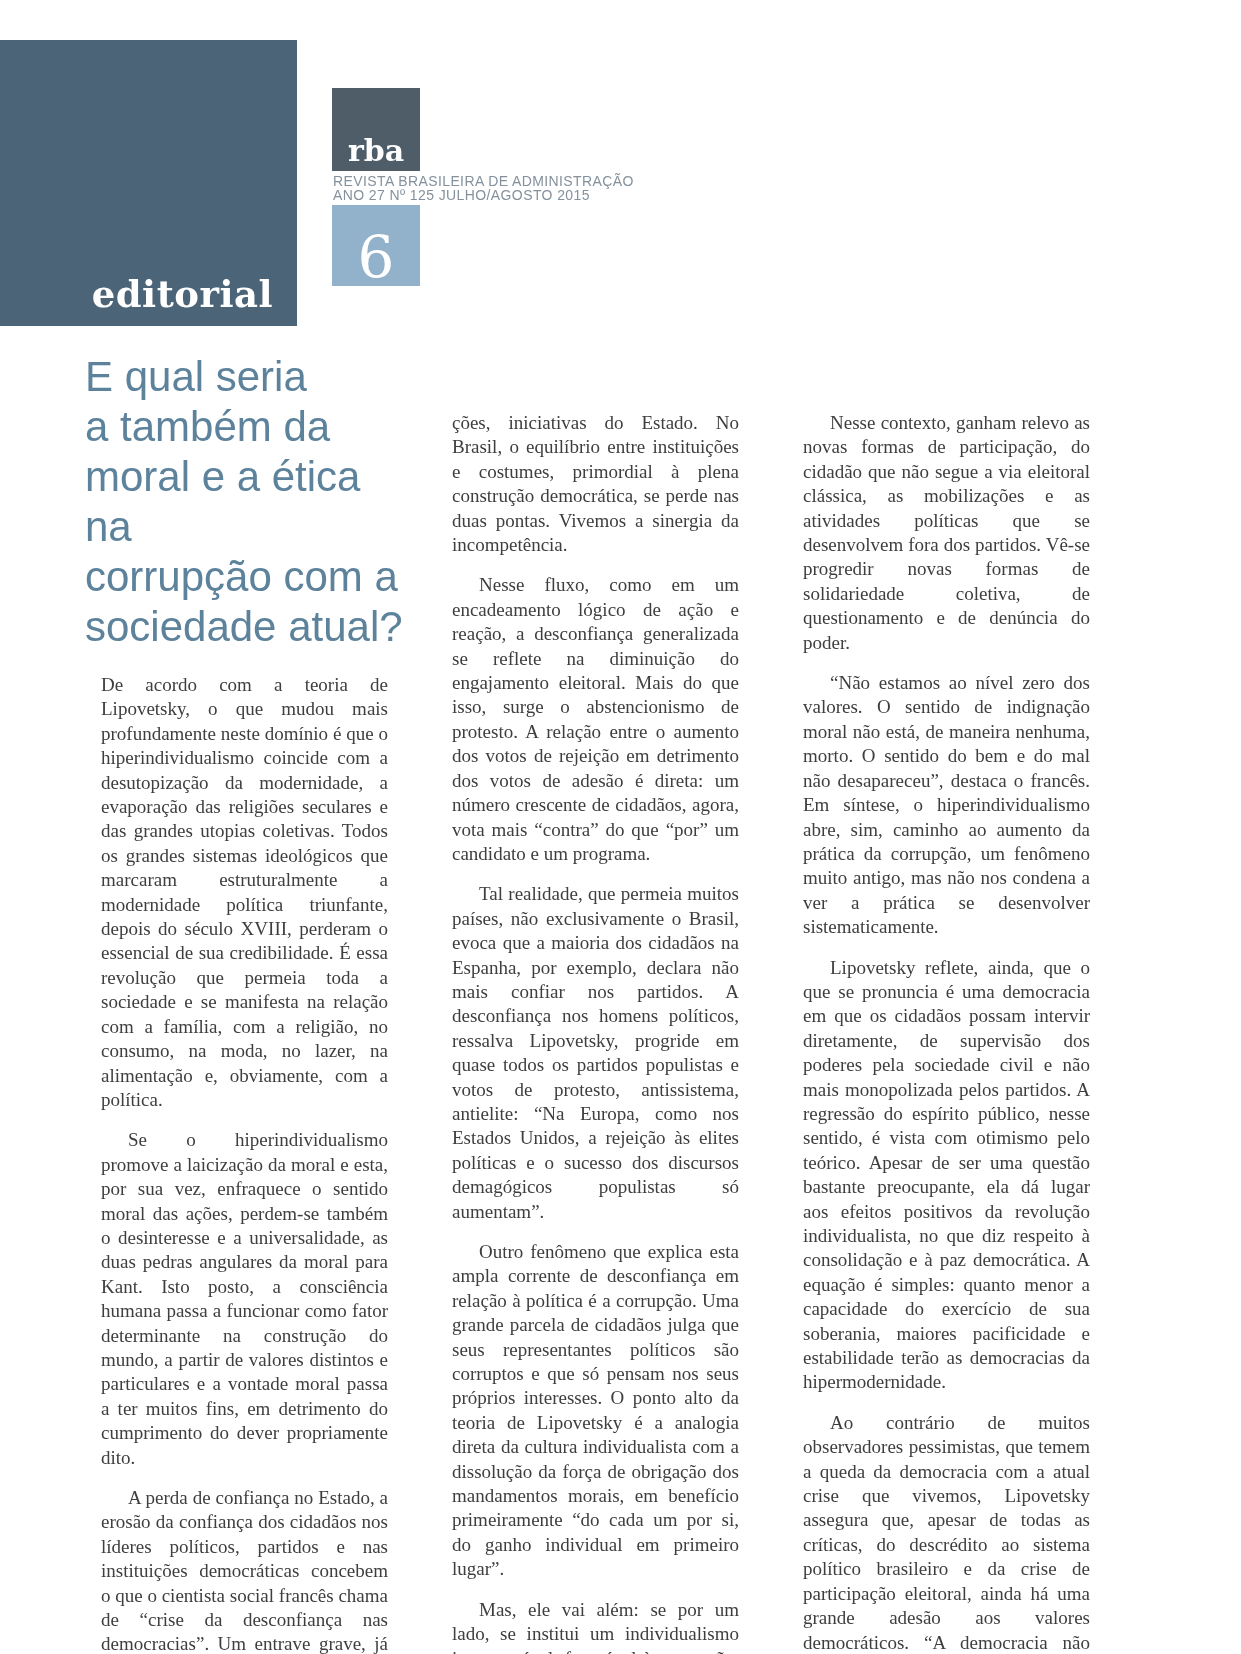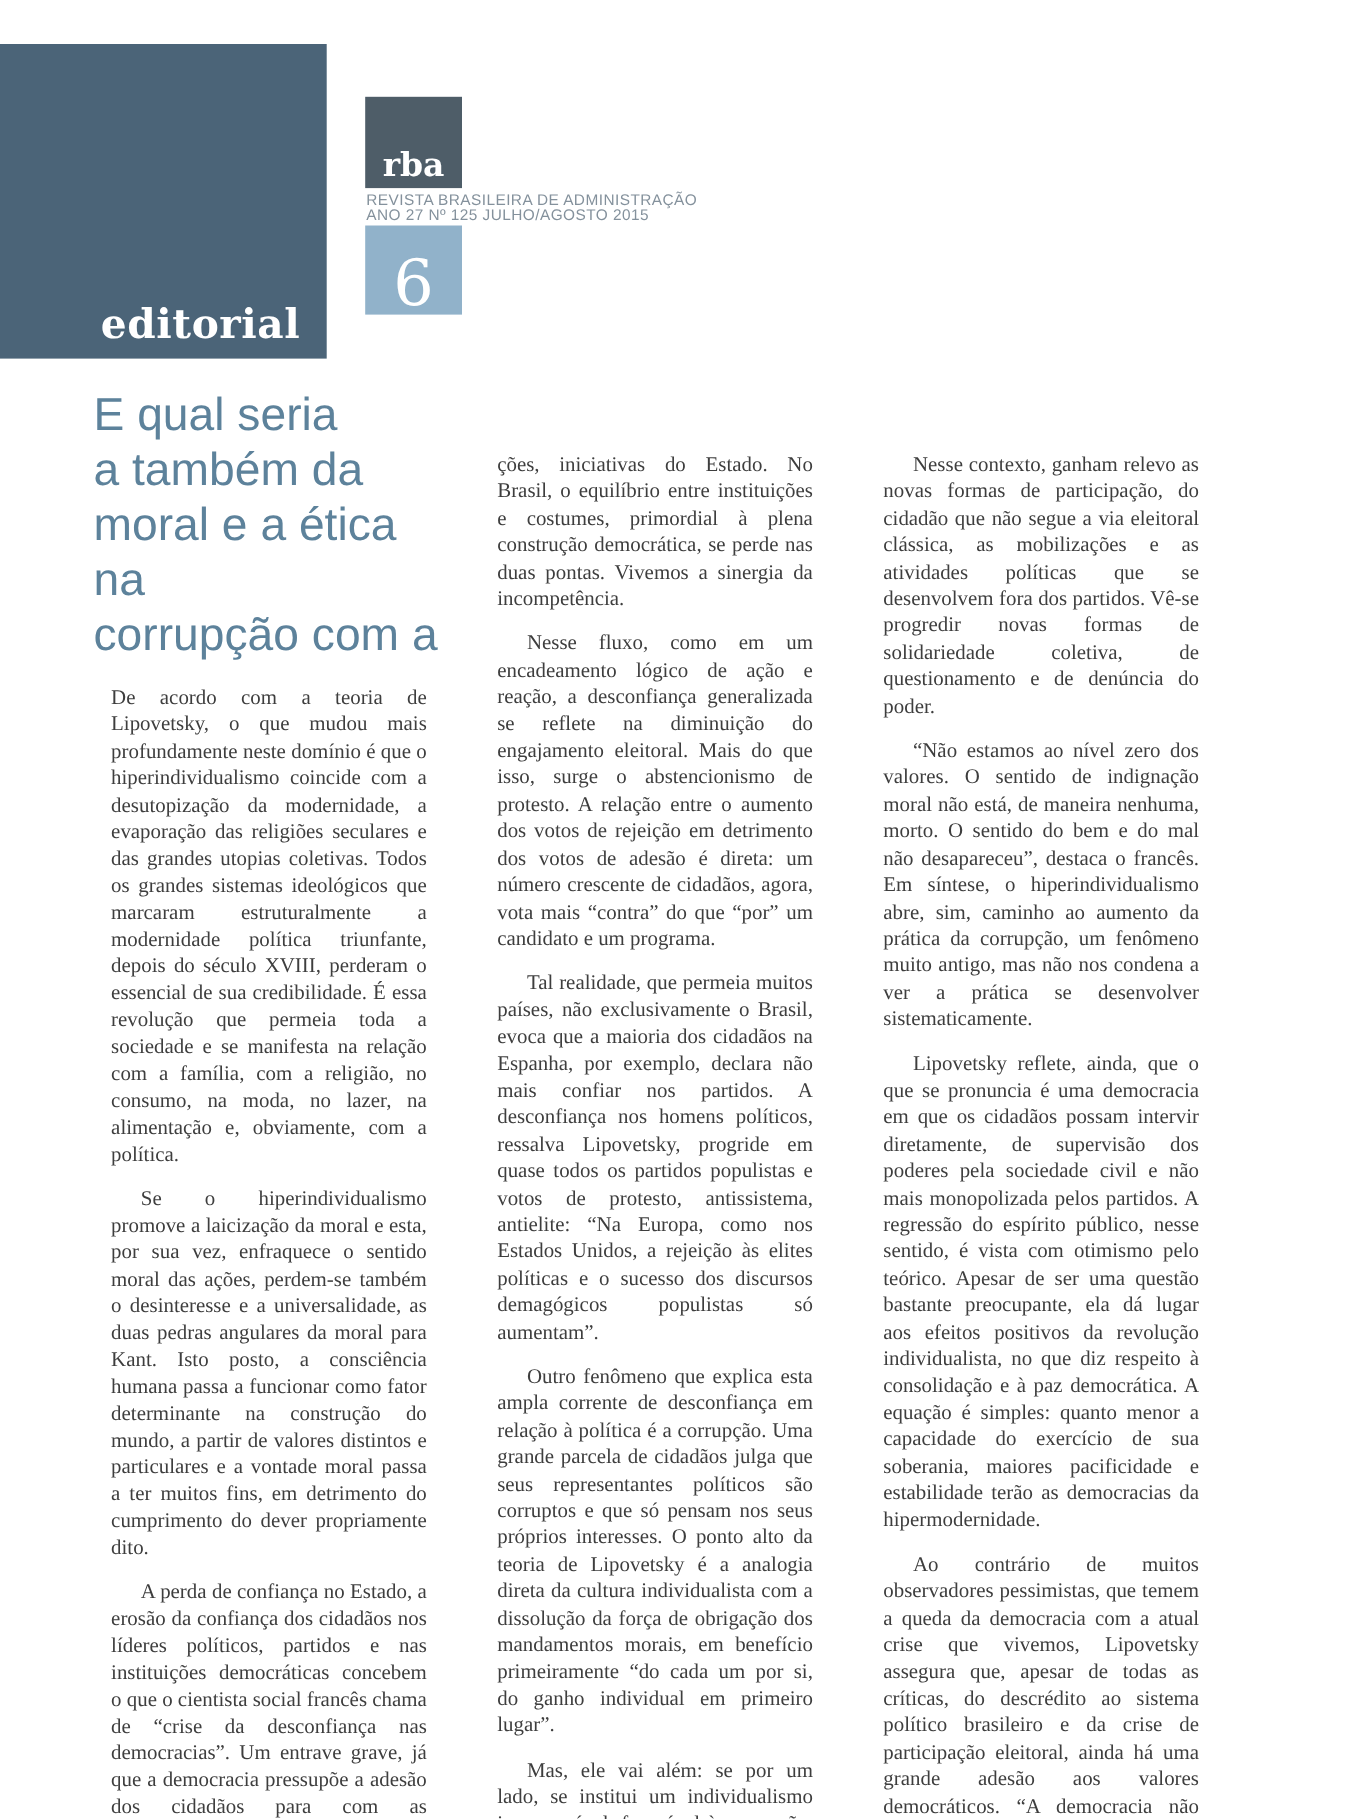--- a/index.html
+++ b/index.html
@@ -99,20 +99,21 @@
     <span>6</span>
   </div>
 
   <div class="content">
     <div class="col">
       <h1 class="title">
           <div>E qual seria</div>
           <div>a também da</div>
           <div>moral e a ética na</div>
           <div>corrupção com a</div>
+          <div>sociedade atual?</div>
         </h1>
     <p>De acordo com a teoria de Lipovetsky, o que mudou mais profundamente neste domínio é que o hiperindividualismo coincide com a desutopização da modernidade, a evaporação das religiões seculares e das grandes utopias coletivas. Todos os grandes sistemas ideológicos que marcaram estruturalmente a modernidade política triunfante, depois do século XVIII, perderam o essencial de sua credibilidade. É essa revolução que permeia toda a sociedade e se manifesta na relação com a família, com a religião, no consumo, na moda, no lazer, na alimentação e, obviamente, com a política.</p>
         <p class="indent">Se o hiperindividualismo promove a laicização da moral e esta, por sua vez, enfraquece o sentido moral das ações, perdem-se também o desinteresse e a universalidade, as duas pedras angulares da moral para Kant. Isto posto, a consciência humana passa a funcionar como fator determinante na construção do mundo, a partir de valores distintos e particulares e a vontade moral passa a ter muitos fins, em detrimento do cumprimento do dever propriamente dito.</p>
         <p class="indent">A perda de confiança no Estado, a erosão da confiança dos cidadãos nos líderes políticos, partidos e nas instituições democráticas concebem o que o cientista social francês chama de “crise da desconfiança nas democracias”. Um entrave grave, já que a democracia pressupõe a adesão dos cidadãos para com as instituições, elei-</p>
       </div>
     <div class="col offset">
         <p>ções, iniciativas do Estado. No Brasil, o equilíbrio entre instituições e costumes, primordial à plena construção democrática, se perde nas duas pontas. Vivemos a sinergia da incompetência.</p>
         <p class="indent">Nesse fluxo, como em um encadeamento lógico de ação e reação, a desconfiança generalizada se reflete na diminuição do engajamento eleitoral. Mais do que isso, surge o abstencionismo de protesto. A relação entre o aumento dos votos de rejeição em detrimento dos votos de adesão é direta: um número crescente de cidadãos, agora, vota mais “contra” do que “por” um candidato e um programa.</p>
         <p class="indent">Tal realidade, que permeia muitos países, não exclusivamente o Brasil, evoca que a maioria dos cidadãos na Espanha, por exemplo, declara não mais confiar nos partidos. A desconfiança nos homens políticos, ressalva Lipovetsky, progride em quase todos os partidos populistas e votos de protesto, antissistema, antielite: “Na Europa, como nos Estados Unidos, a rejeição às elites políticas e o sucesso dos discursos demagógicos populistas só aumentam”.</p>
         <p class="indent">Outro fenômeno que explica esta ampla corrente de desconfiança em relação à política é a corrupção. Uma grande parcela de cidadãos julga que seus representantes políticos são corruptos e que só pensam nos seus próprios interesses. O ponto alto da teoria de Lipovetsky é a analogia direta da cultura individualista com a dissolução da força de obrigação dos mandamentos morais, em benefício primeiramente “do cada um por si, do ganho individual em primeiro lugar”.</p>

